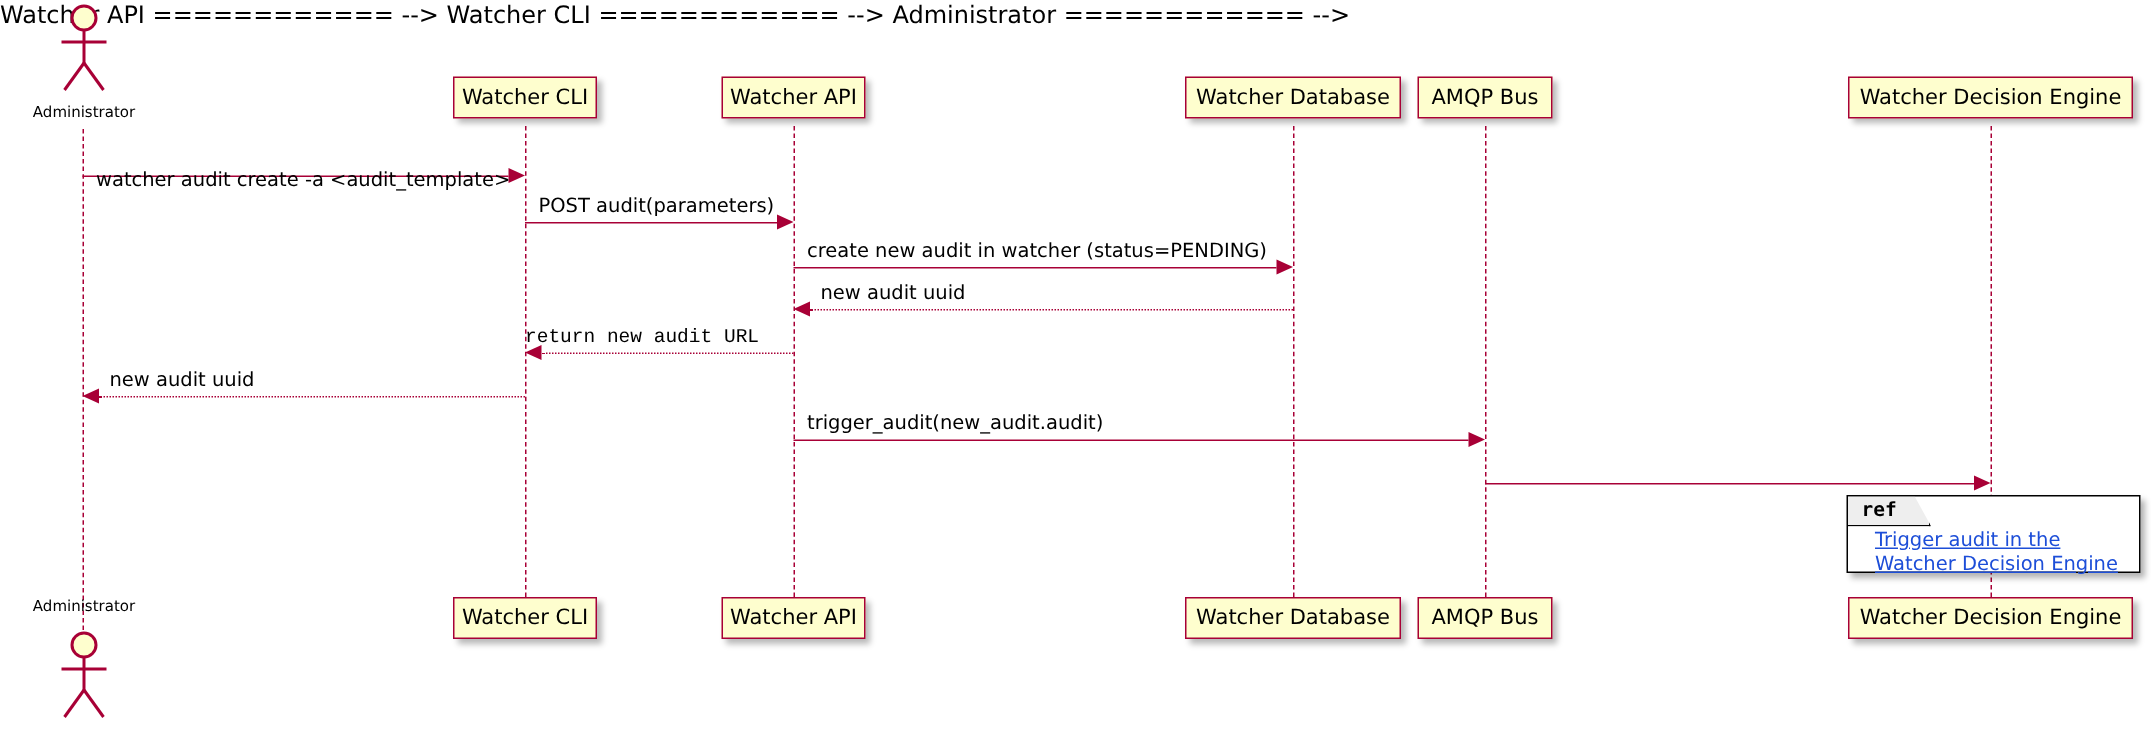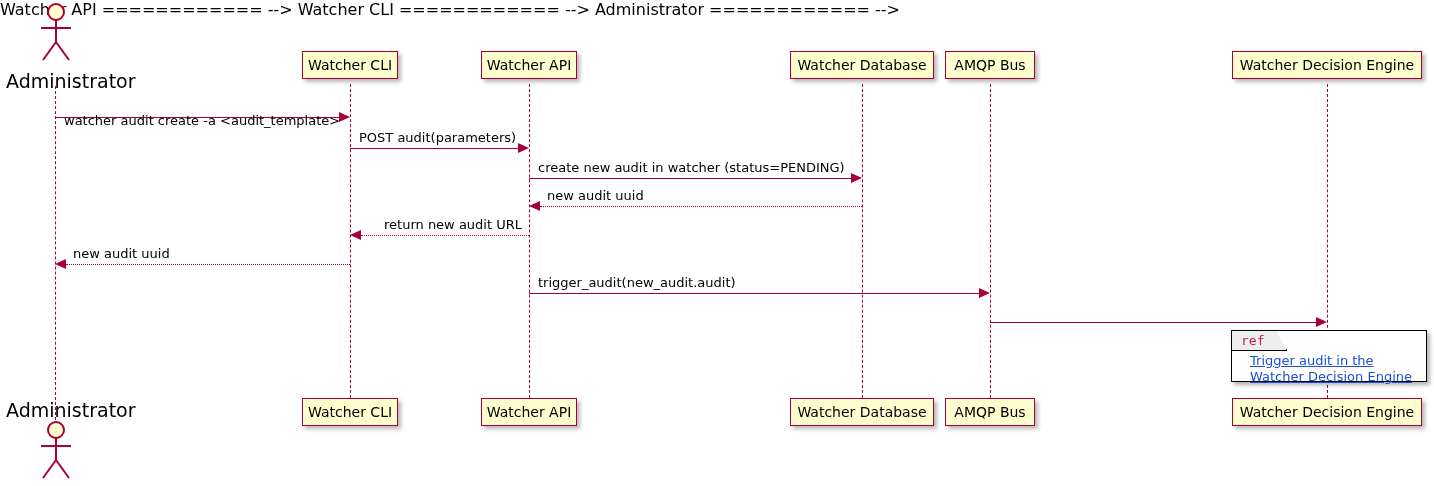--- a/index.html
+++ b/index.html
@@ -37,21 +37,21 @@
     color: #000000;
     white-space: nowrap;
     height: 28px;
     padding: 0 10px;
   }
 
   
   .actor-wrap { position: absolute; }
   .actor-label {
     position: absolute;
-    font-size: 19px;
+    font-size: 10px;
     color: #000;
     white-space: nowrap;
     text-align: center;
   }
 
   
   .msg-line {
     position: absolute;
     height: 0;
     border-top: 1.5px solid #A80036;
@@ -96,23 +96,23 @@
     top: 0;
     height: 19px;
     background: #EEEEEE;
     border-right: 1.5px solid #000;
     border-bottom: 1.5px solid #000;
     display: flex;
     align-items: center;
     padding-left: 9px;
     padding-right: 22px;
     font-size: 13px;
-    font-weight: normal;
+    font-weight: bold;
     font-family: "DejaVu Sans Mono", monospace;
-    color: #be185d;
+    color: #000000;
     clip-path: polygon(0 0, calc(100% - 11px) 0, 100% 100%, 0 100%);
   }
   .ref-text {
     position: absolute;
     left: 18px;
     top: 22px;
     font-size: 13px;
     line-height: 16px;
     color: #1d4ed8;
     white-space: pre-line;
@@ -210,21 +210,21 @@
   <div class="msg-label" style="left:538px; top:161px;">create new audit in watcher (status=PENDING)</div>
 
    Watcher API ============ --&gt;
   <div class="msg-line dotted" style="left:540px; top:206px; width:322px;"></div>
   <div class="arrowhead left" style="left:529px; top:201px;"></div>
   <div class="msg-label" style="left:547px; top:189px;">new audit uuid</div>
 
    Watcher CLI ============ --&gt;
   <div class="msg-line dotted" style="left:361px; top:235px; width:168px;"></div>
   <div class="arrowhead left" style="left:350px; top:230px;"></div>
-  <div class="msg-label" style="left:384px; top:218px;">return new audit URL</div>
+  <div class="msg-label" style="left:350px; top:218px;font-family:Liberation Mono, monospace;">return new audit URL</div>
 
    Administrator ============ --&gt;
   <div class="msg-line dotted" style="left:66px; top:264px; width:284px;"></div>
   <div class="arrowhead left" style="left:55px; top:259px;"></div>
   <div class="msg-label" style="left:73px; top:247px;">new audit uuid</div>
 
   
   <div class="msg-line" style="left:529px; top:293px; width:450px;"></div>
   <div class="arrowhead right" style="left:979px; top:288px;"></div>
   <div class="msg-label" style="left:538px; top:276px;">trigger_audit(new_audit.audit)</div>

